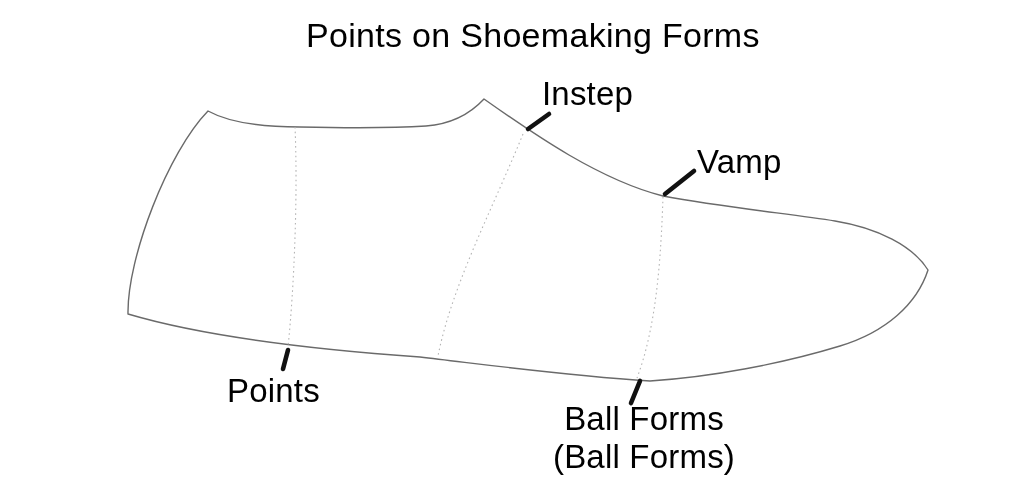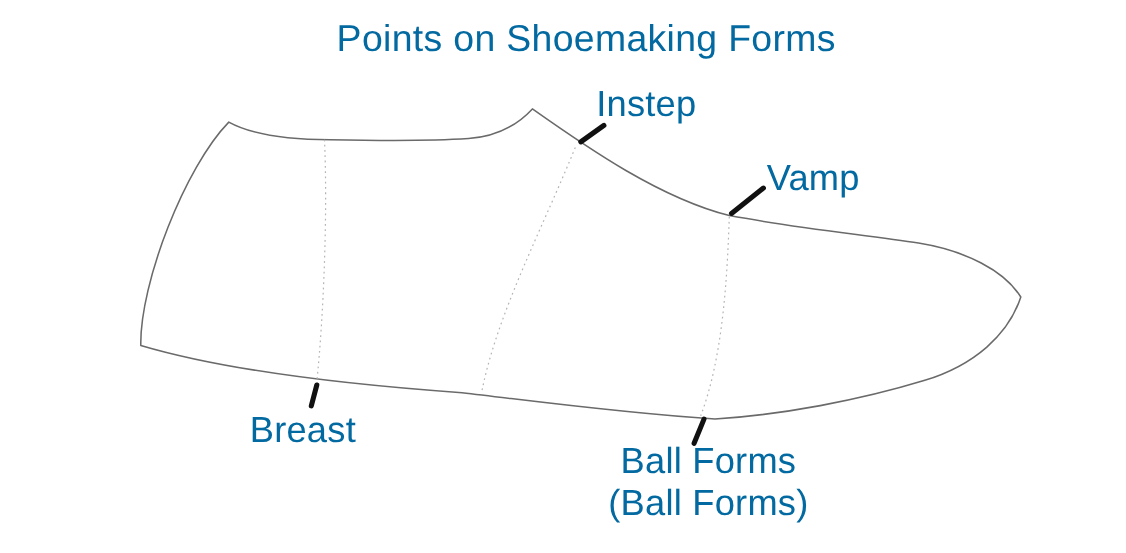--- a/index.html
+++ b/index.html
@@ -3,21 +3,21 @@
 <meta charset="utf-8">
 <style>
   html, body { margin: 0; padding: 0; background: #ffffff; }
   .stage {
     position: relative;
     width: 1024px;
     height: 503px;
     background: #ffffff;
     overflow: hidden;
     font-family: "Liberation Sans", sans-serif;
-    color: #0369a1;
+    color: #000000;
   }
   .diagram-svg {
     position: absolute;
     left: 0; top: 0;
     width: 1024px; height: 503px;
   }
   .outline-path {
     fill: #ffffff;
     stroke-width: 1.4;
     stroke-linejoin: round;
@@ -72,20 +72,20 @@
     <path class="leader-path" d="M 288 350 L 283 369" stroke="#111111"></path>
     <path class="leader-path" d="M 640 381 L 631 403" stroke="#111111"></path>
   </svg>
 
   <div class="title">Points on Shoemaking Forms</div>
 
   <div class="lbl lbl-instep">Instep</div>
 
   <div class="lbl lbl-vamp">Vamp</div>
 
-  <div class="lbl lbl-breast">Breast</div>
+  <div class="lbl lbl-breast">Points</div>
 
   <div class="lbl lbl-balltread">
     <div>Ball Forms</div>
     <div>(Ball Forms)</div>
   </div>
 
 </div>
 
 </body></html>

